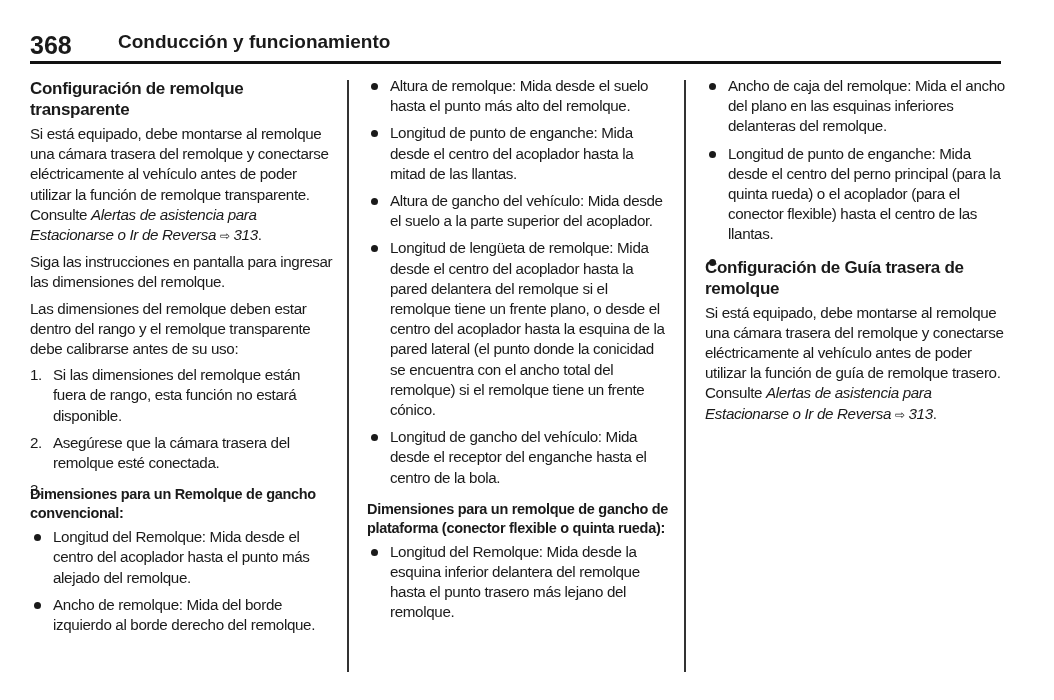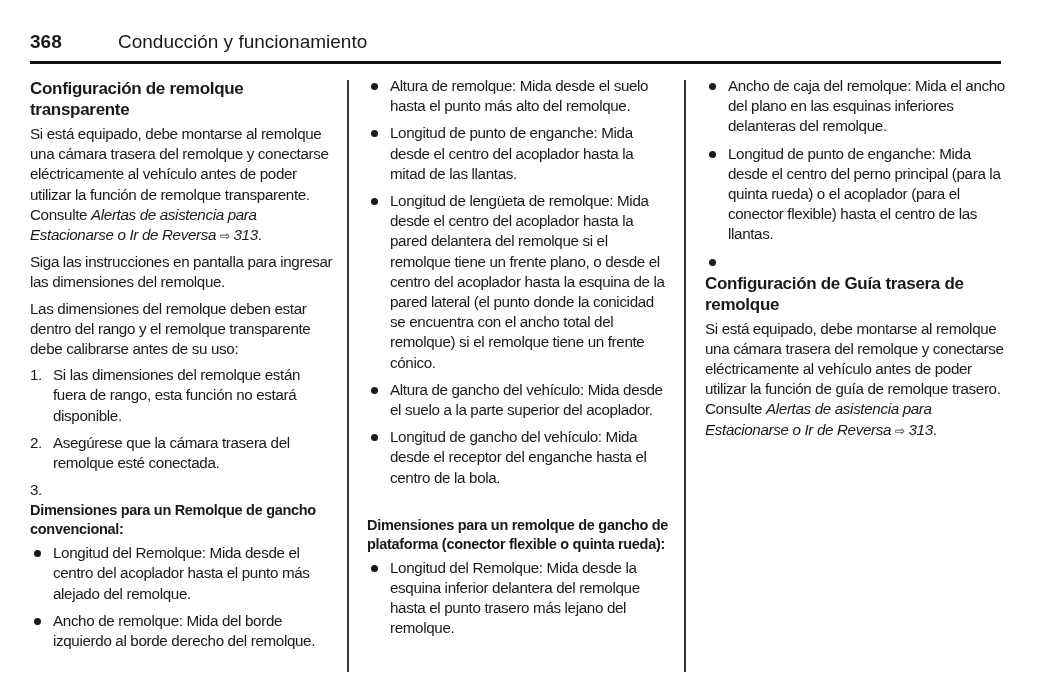--- a/index.html
+++ b/index.html
@@ -2,42 +2,42 @@
 <html><head>
 <meta charset="utf-8">
 <style>
   html, body { margin: 0; padding: 0; background: #ffffff; }
   body {
     width: 1054px; height: 700px; position: relative; overflow: hidden;
     font-family: "Liberation Sans Narrow", "Liberation Sans", sans-serif;
     color: #1a1a1a;
   }
   .page-header { position: absolute; left: 30px; top: 28px; width: 971px; height: 34px; }
-  .page-number { position: absolute; left: 0; top: 3px; font-size: 19px; font-weight: bold; }
-  .chapter-title { position: absolute; left: 88px; top: 3px; font-size: 19px; font-weight: normal; }
+  .page-number { position: absolute; left: 0; top: 3px; font-size: 25px; font-weight: bold; }
+  .chapter-title { position: absolute; left: 88px; top: 3px; font-size: 19px; font-weight: bold; }
   .header-rule { position: absolute; left: 30px; top: 61px; width: 971px; height: 3px; background: #111; }
 
   .col { position: absolute; top: 76px; font-size: 15.2px; line-height: 20.2px; letter-spacing: -0.35px; }
   .col1 { left: 30px; width: 305px; }
   .col2 { left: 367px; width: 305px; }
   .col3 { left: 705px; width: 305px; }
   .divider { position: absolute; top: 80px; width: 2px; height: 592px; background: #333; }
   .div1 { left: 347px; }
   .div2 { left: 684px; }
 
   .h2 { font-weight: bold; font-size: 17px; line-height: 21px; margin: 2px 0 4px 0; letter-spacing: -0.3px; }
   .h3 { font-weight: bold; font-size: 14.5px; line-height: 19px; margin: 0 0 4px 0; letter-spacing: -0.3px; }
   p { margin: 0 0 6px 0; }
   .ital { font-style: italic; }
   .ref-arrow { font-style: normal; font-size: 12px; }
   ol, ul { margin: 0 0 6px 0; padding: 0; list-style: none; }
   li { position: relative; padding-left: 23px; margin-bottom: 7px; }
   li .marker { position: absolute; left: 0; top: 0; }
   li .bullet { position: absolute; left: 4px; top: 7px; width: 7px; height: 7px; border-radius: 50%; background: #1a1a1a; }
-  .gap-top { margin-top: 28px; }
+  .gap-top { margin-top: 12px; }
 </style>
 </head>
 <body>
 
 <div class="page-header">
   <span class="page-number">368</span>
   <span class="chapter-title">Conducción y funcionamiento</span>
 </div>
 <div class="header-rule"></div>
 
@@ -62,22 +62,22 @@
   <ul>
     <li><span class="bullet"></span><span>Longitud del Remolque: Mida desde el centro del acoplador hasta el punto más alejado del remolque.</span></li>
     <li><span class="bullet"></span><span>Ancho de remolque: Mida del borde izquierdo al borde derecho del remolque.</span></li>
   </ul>
 </div>
 
 <div class="col col2">
   <ul>
     <li><span class="bullet"></span><span>Altura de remolque: Mida desde el suelo hasta el punto más alto del remolque.</span></li>
     <li><span class="bullet"></span><span>Longitud de punto de enganche: Mida desde el centro del acoplador hasta la mitad de las llantas.</span></li>
+    <li><span class="bullet"></span><span>Altura de gancho del vehículo: Mida desde el suelo a la parte superior del acoplador.</span></li>
     <li><span class="bullet"></span><span>Longitud de lengüeta de remolque: Mida desde el centro del acoplador hasta la pared delantera del remolque si el remolque tiene un frente plano, o desde el centro del acoplador hasta la esquina de la pared lateral (el punto donde la conicidad se encuentra con el ancho total del remolque) si el remolque tiene un frente cónico.</span></li>
-    <li><span class="bullet"></span><span>Altura de gancho del vehículo: Mida desde el suelo a la parte superior del acoplador.</span></li>
     <li><span class="bullet"></span><span>Longitud de gancho del vehículo: Mida desde el receptor del enganche hasta el centro de la bola.</span></li>
   </ul>
   <div class="h3 gap-top">Dimensiones para un remolque de gancho de plataforma (conector flexible o quinta rueda):</div>
   <ul>
     <li><span class="bullet"></span><span>Longitud del Remolque: Mida desde la esquina inferior delantera del remolque hasta el punto trasero más lejano del remolque.</span></li>
   </ul>
 </div>
 
 <div class="col col3">
   <ul>

